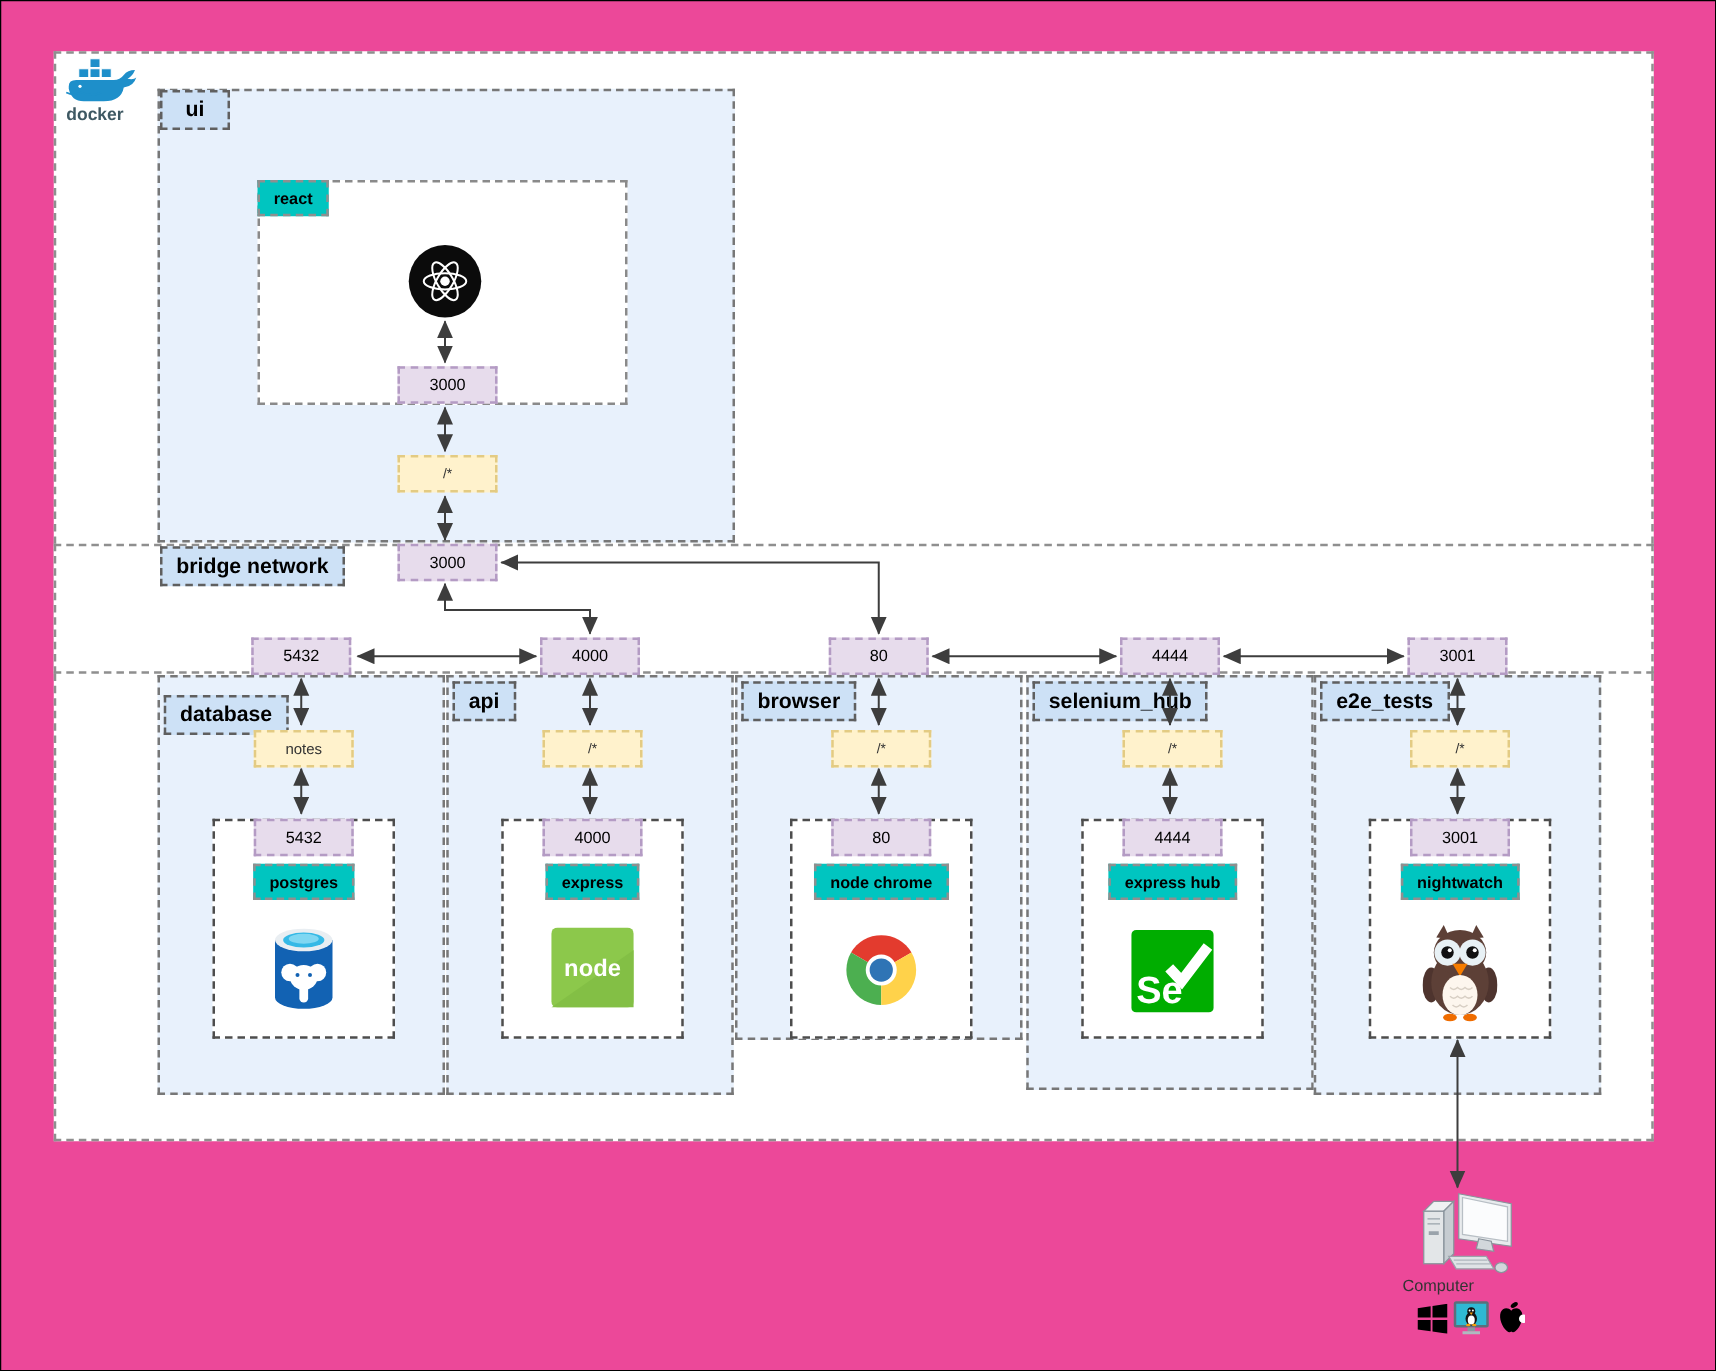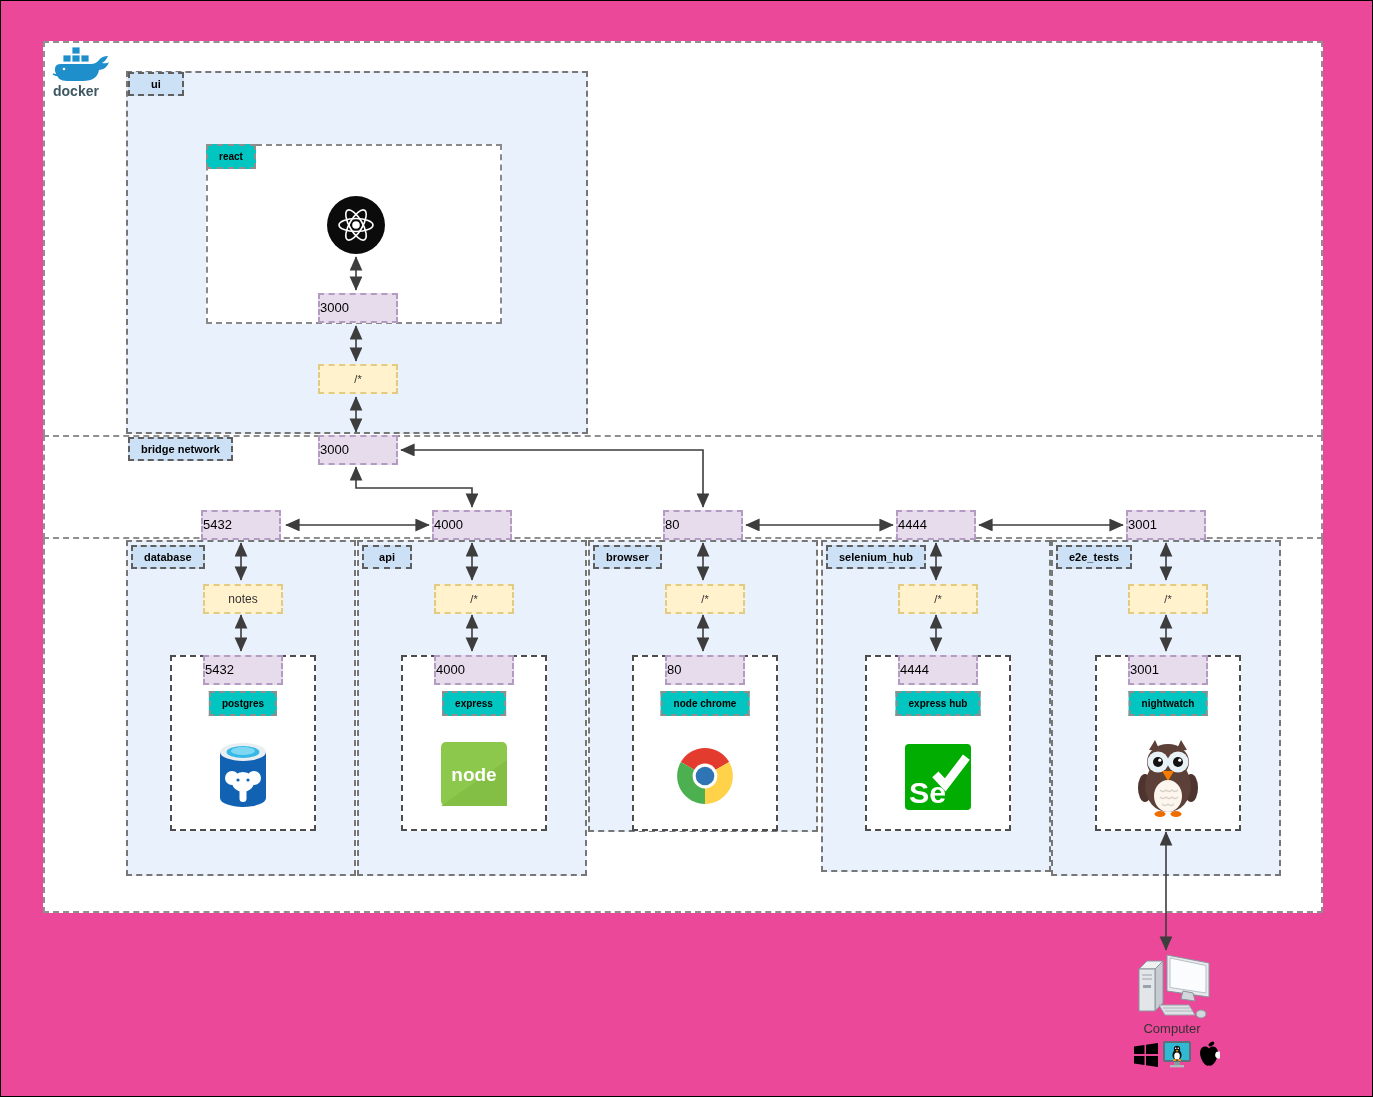--- a/index.html
+++ b/index.html
@@ -5,30 +5,30 @@
   html,body{margin:0;padding:0;background:#fff;}
   #canvas{position:relative;width:1373px;height:1097px;background:#ec4899;border:1px solid #000;box-sizing:border-box;
           font-family:"Liberation Sans",sans-serif;overflow:hidden;}
   .abs{position:absolute;box-sizing:border-box;}
   .host{border:2px dashed #8f8f8f;background:#fff;}
   .netband{border:2px dashed #8f8f8f;background:#fff;}
   .bluebox{background:#e8f1fc;border:2px dashed #777;}
   .whitebox{background:#fff;border:2px dashed #8a8a8a;}
   .innerbox{background:#fff;border:2px dashed #4d4d4d;}
   .bluelabel{display:inline-block;background:#cde1f6;border:2px dashed #5f5f5f;padding:4px 11px;
-             font-weight:bold;font-size:11px;color:#000;white-space:nowrap;}
+             font-weight:bold;font-size:17px;color:#000;white-space:nowrap;}
   .teallabel{display:inline-block;background:#00c5c0;border:2px dashed #8f8f8f;padding:5px 11px;
-             font-weight:bold;font-size:10px;color:#000;white-space:nowrap;}
+             font-weight:bold;font-size:13px;color:#000;white-space:nowrap;}
   .port{width:80px;height:30px;background:#e7dcec;border:2px dashed #b49bc4;
-        font-size:13px;color:#000;text-align:left;line-height:26px;}
+        font-size:13px;color:#000;text-align:center;line-height:26px;}
   .route{width:80px;height:30px;background:#fff2cc;border:2px dashed #e3cb83;
          font-size:11px;color:#333;text-align:center;line-height:26px;}
   .center-x{transform:translateX(-50%);}
   .overlay{position:absolute;left:0;top:0;pointer-events:none;}
-  .computer-label{font-size:13px;color:#333;text-align:center;}
+  .computer-label{font-size:13px;color:#333;text-align:left;}
   svg{display:block;}
 </style>
 </head>
 <body>
 
 <div id="canvas">
 
   <div class="abs host" style="left:42px;top:40px;width:1280px;height:872px;"></div>
 
   <div class="abs" style="left:48px;top:42px;">
@@ -71,21 +71,21 @@
   <div class="abs bluelabel" style="left:127px;top:436px;">bridge network</div>
   <div class="abs port" style="left:317px;top:434px;">3000</div>
 
   <div class="abs port" style="left:200px;top:509px;">5432</div>
   <div class="abs port" style="left:431px;top:509px;">4000</div>
   <div class="abs port" style="left:662px;top:509px;">80</div>
   <div class="abs port" style="left:895px;top:509px;">4444</div>
   <div class="abs port" style="left:1125px;top:509px;">3001</div>
 
   <div class="abs bluebox" style="left:125px;top:539px;width:230px;height:336px;">
-    <div class="abs bluelabel" style="left:3px;top:3px;">database</div>
+    <div class="abs bluelabel" style="left:3px;top:14px;">database</div>
     <div class="abs route" style="left:75px;top:42px;font-size:12px;">notes</div>
     <div class="abs innerbox" style="left:42px;top:113px;width:146px;height:176px;"></div>
     <div class="abs port" style="left:75px;top:113px;">5432</div>
     <div class="abs teallabel center-x" style="left:115px;top:149px;">postgres</div>
     <div class="abs" style="left:88px;top:198px;">
       <svg width="54" height="72" viewBox="0 0 54 72">
         <path d="M4,12 L4,58 A23,9 0 0 0 50,58 L50,12 Z" fill="#1262b3"></path>
         <path d="M27,3 A23,9 0 0 0 4,12 A23,9 0 0 0 50,12 A23,9 0 0 0 27,3 Z" fill="#e9eef2"></path>
         <ellipse cx="27" cy="12" rx="16.5" ry="6" fill="#35b9e6"></ellipse>
         <ellipse cx="27" cy="11" rx="12" ry="4" fill="#7fd7f2"></ellipse>

